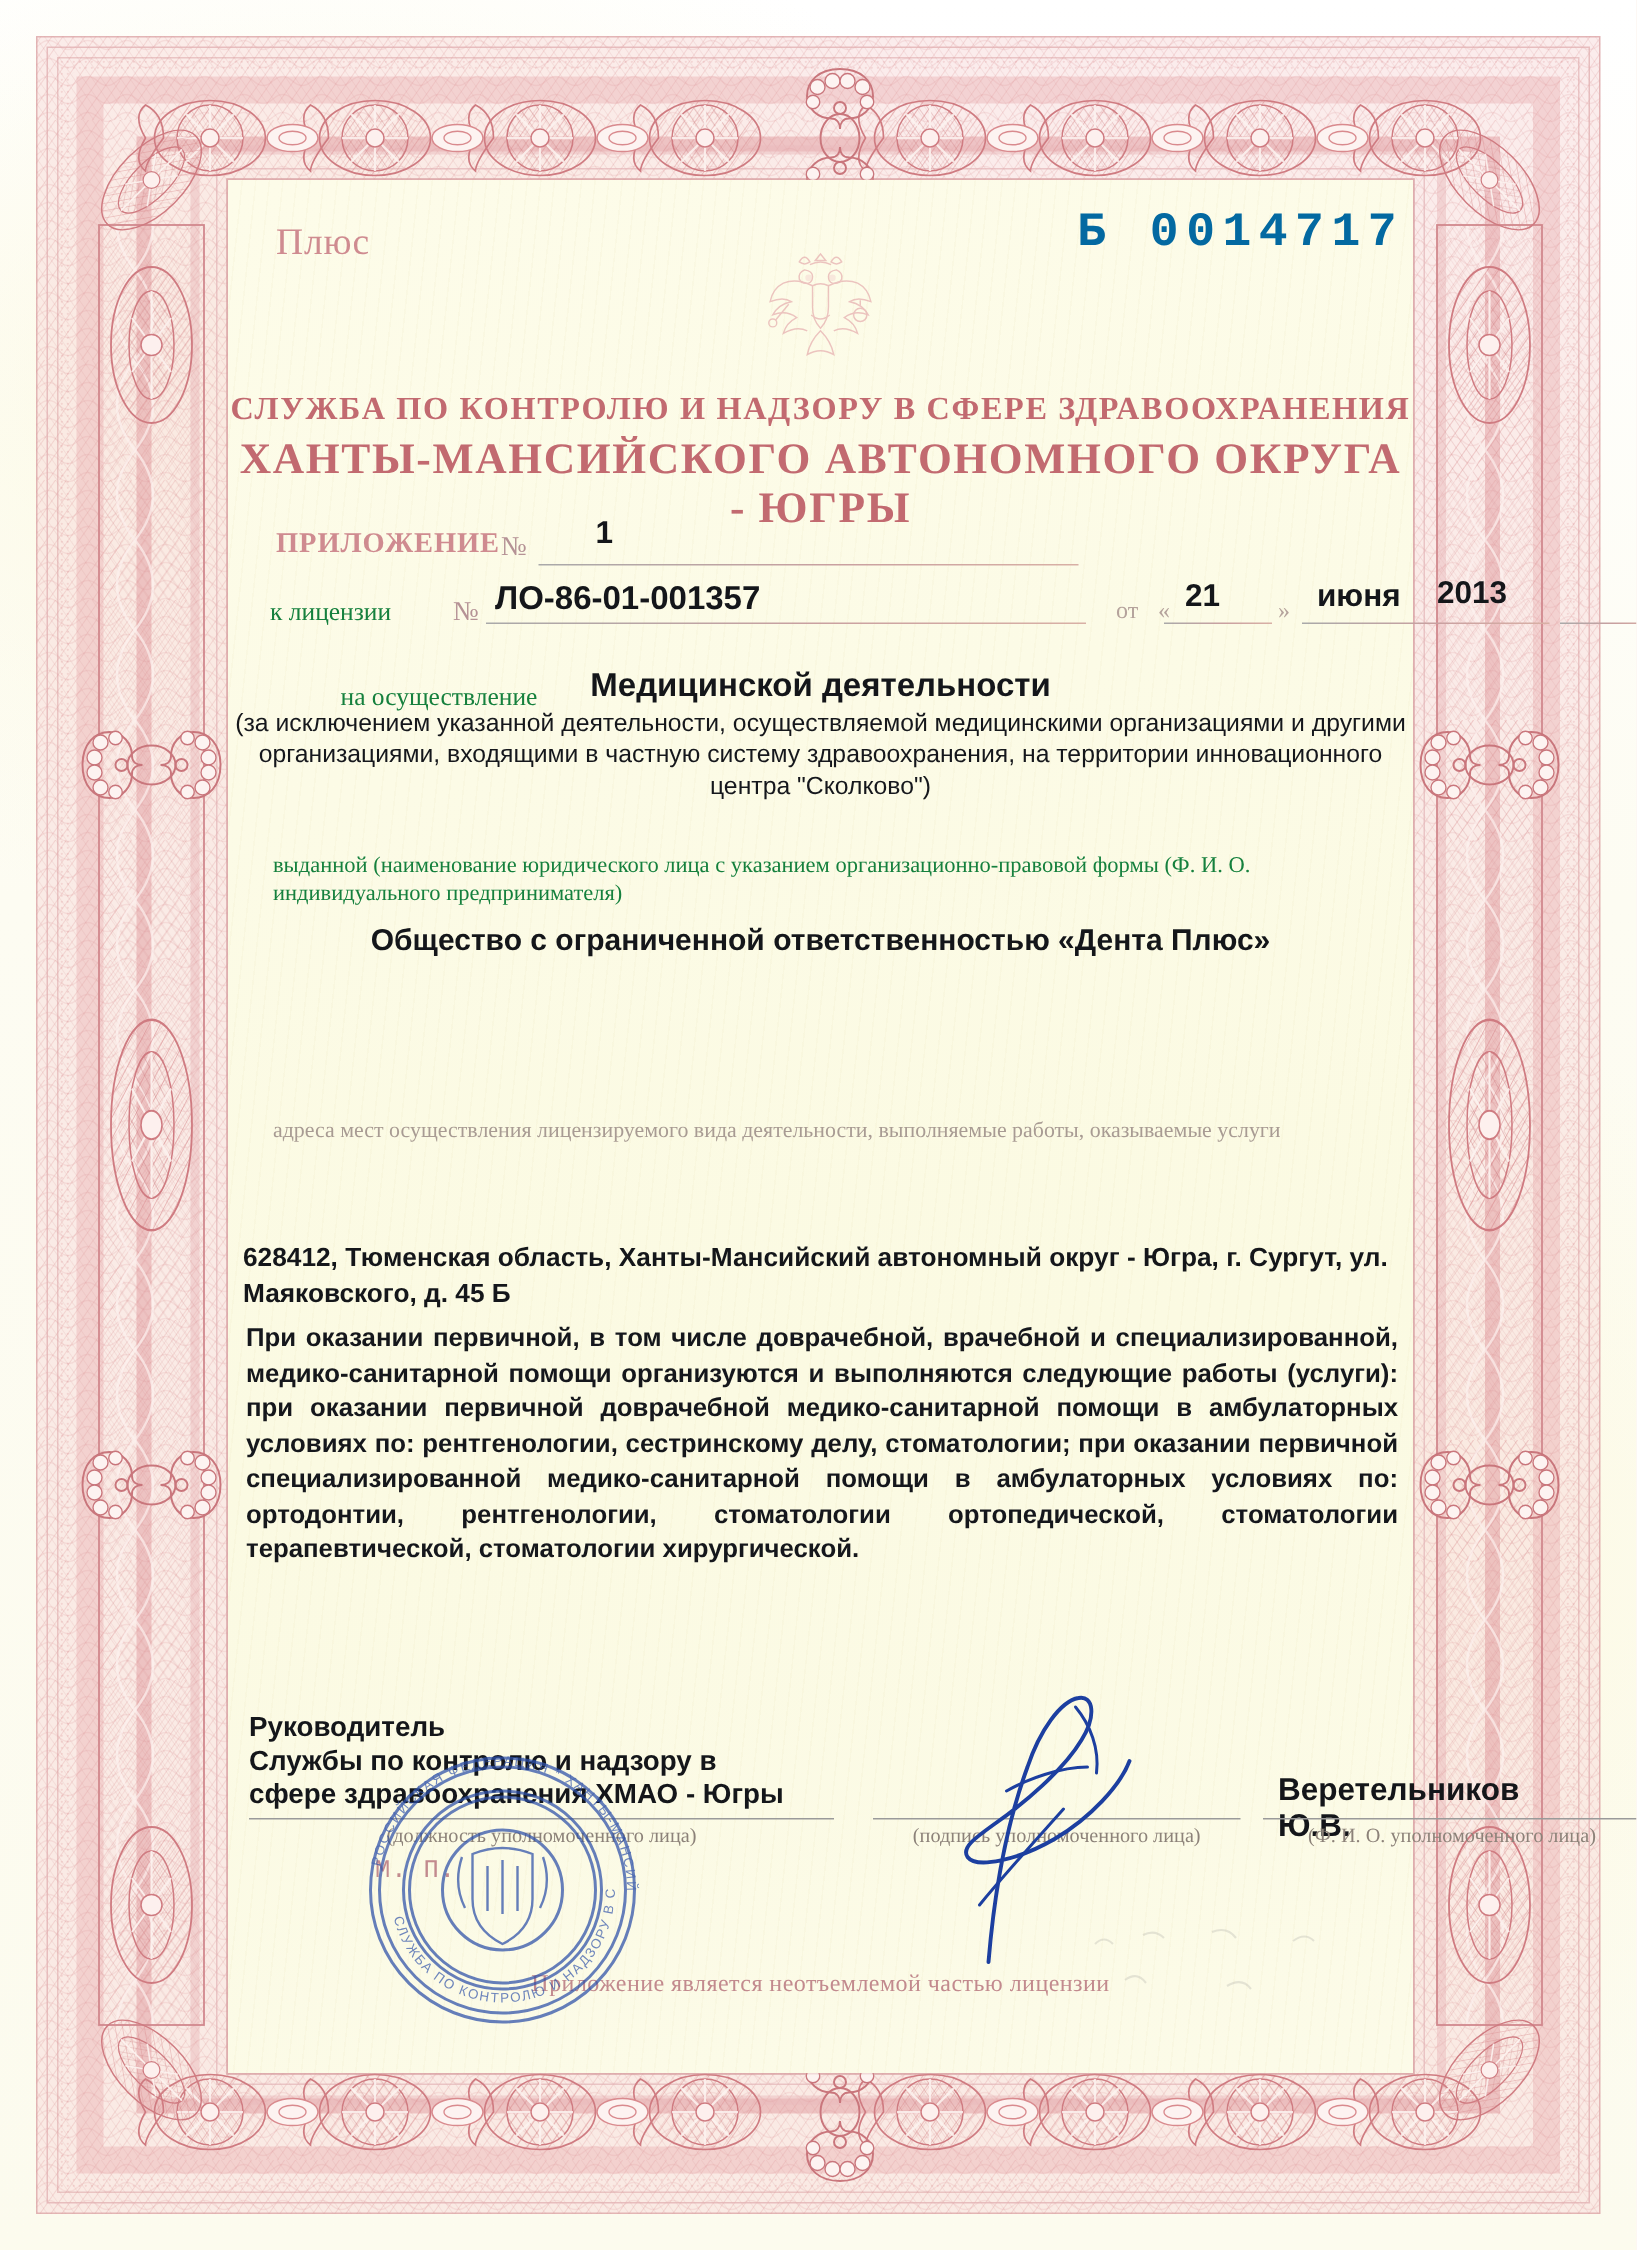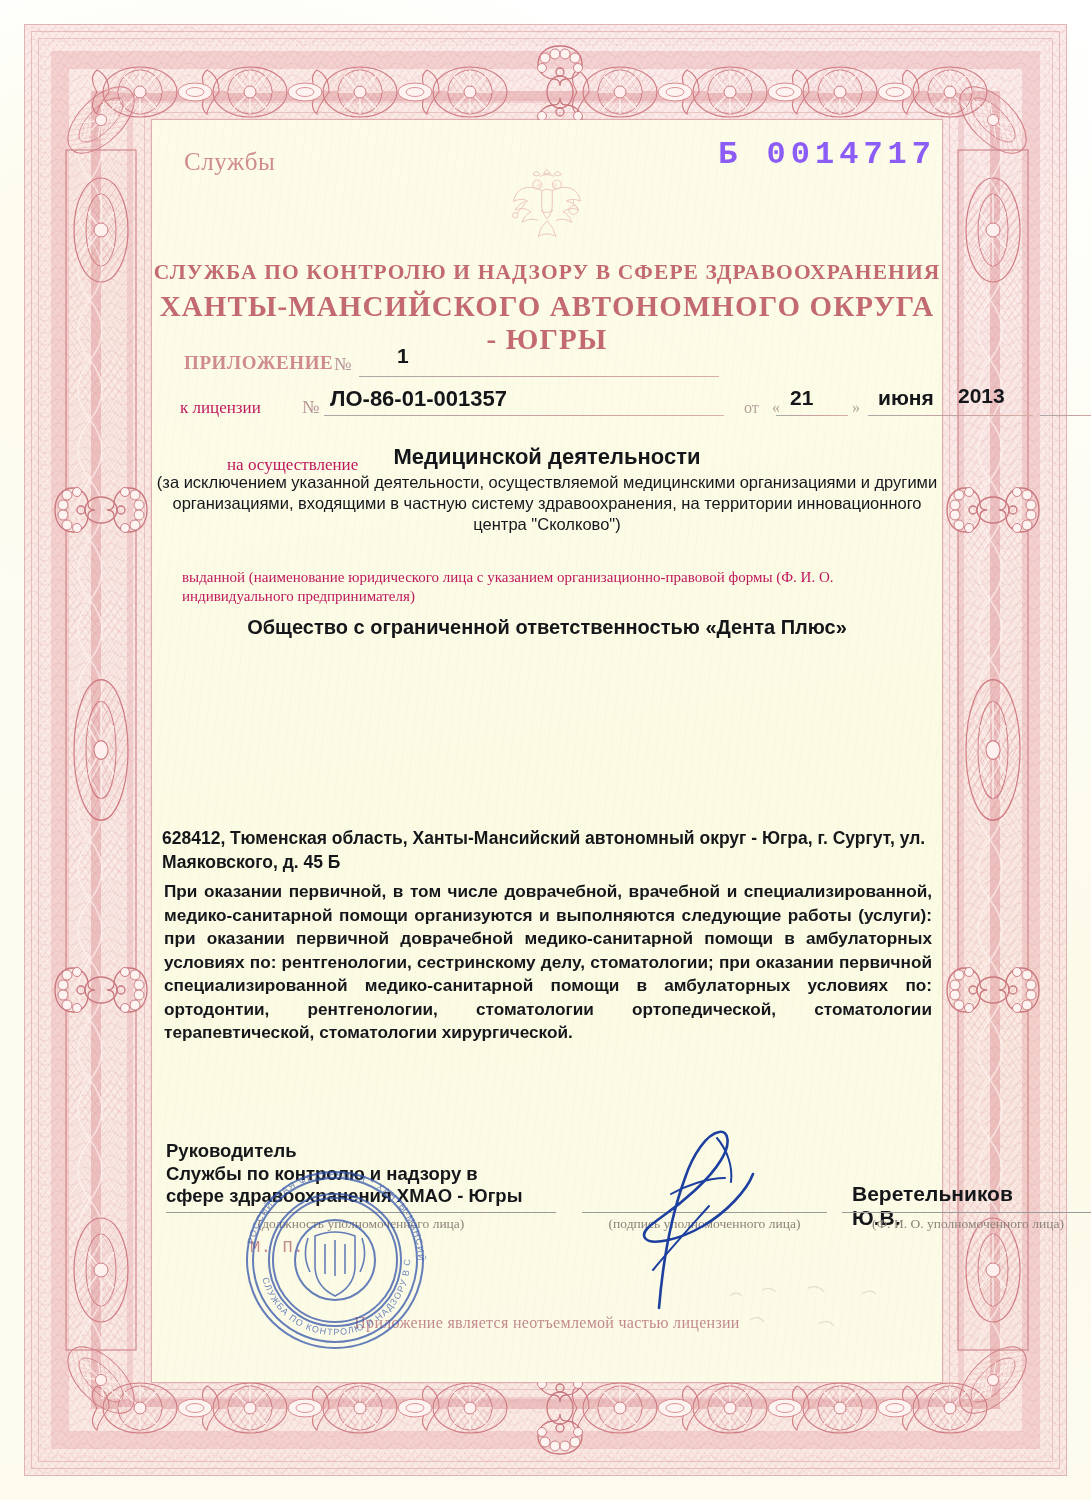--- a/index.html
+++ b/index.html
@@ -63,42 +63,42 @@
     color:#111;
   }
   .row{position:absolute;}
 
   .label-pink{
     color:#cf8b90;
     font-family:"Liberation Serif", serif;
     letter-spacing:.6px;
   }
   .label-grey{
-    color:#be185d;
+    color:#15803d;
     font-family:"Liberation Serif", serif;
   }
   .hand{
     font-family:"Liberation Sans", sans-serif;
     font-weight:bold;
     color:#14161a;
   }
   .rule{
     position:absolute;
     height:1px;
     background:linear-gradient(90deg,#a9a9a9 0%, #c9a0a0 55%, #d8b0a5 100%);
   }
   .rule-grey{
     position:absolute;height:1px;background:#9c9c9c;
   }
 
   
   #seria{ left:32px; top:28px; font-size:25px; }
   #blank-no{ right:6px; top:16px; font-size:32px;
     font-family:"Liberation Mono", monospace; font-weight:bold;
-    letter-spacing:5px; color:#8b5cf6;}
+    letter-spacing:5px; color:#0369a1;}
 
   
   #coat{
     position:absolute;left:50%;top:44px;
     transform:translateX(-50%);
     width:90px;height:76px;opacity:.62;
   }
 
   
   #title1,#title2{
@@ -389,21 +389,21 @@
       <use href="#corner-diamond" transform="translate(993,1380) rotate(45) scale(.8)"></use>
     </g>
 
     <rect x="44" y="44" width="1003" height="1412" fill="none" stroke="url(#dots)" stroke-width="9" opacity=".45"></rect>
   </svg>
 
   <div id="inner-field"></div>
 
   <div id="content">
 
-    <div class="row label-pink" id="seria">Службы</div>
+    <div class="row label-pink" id="seria">Плюс</div>
 
     <svg id="coat" viewBox="0 0 100 86">
       <g fill="none" stroke="#e2a2a6" stroke-width="1.1">
 
         <path d="M50 6 l-4 5 h8z"></path>
         <path d="M34 12 q4 -7 8 0 q-4 3 -8 0z"></path>
         <path d="M58 12 q4 -7 8 0 q-4 3 -8 0z"></path>
         <path d="M42 14 q8 -4 16 0"></path>
 
         <path d="M38 18 q-5 2 -4 7 q2 4 7 3 q3 -1 3 -5 q0 -4 -6 -5z"></path>
@@ -453,20 +453,21 @@
     <div class="row hand" id="val-year">2013</div>
     <div class="rule" id="rule-year"></div>
 
     <div class="row label-grey" id="lbl-na">на осуществление</div>
     <div class="row hand" id="val-activity">Медицинской деятельности</div>
     <div class="row" id="activity-note">(за исключением указанной деятельности, осуществляемой медицинскими организациями и другими организациями, входящими в частную систему здравоохранения, на территории инновационного центра "Сколково")</div>
 
     <div class="row label-grey" id="lbl-issued">выданной (наименование юридического лица с указанием организационно-правовой формы (Ф. И. О. индивидуального предпринимателя)</div>
     <div class="row hand" id="val-org">Общество с ограниченной ответственностью «Дента Плюс»</div>
 
+    <div class="row label-grey" id="lbl-addr">адреса мест осуществления лицензируемого вида деятельности, выполняемые работы, оказываемые услуги</div>
     <div class="row hand" id="val-addr">628412, Тюменская область, Ханты-Мансийский автономный округ - Югра, г. Сургут, ул. Маяковского, д. 45 Б</div>
 
     <div class="row" id="val-body">При оказании первичной, в том числе доврачебной, врачебной и специализированной, медико-санитарной помощи организуются и выполняются следующие работы (услуги): при оказании первичной доврачебной медико-санитарной помощи в амбулаторных условиях по: рентгенологии, сестринскому делу, стоматологии; при оказании первичной специализированной медико-санитарной помощи в амбулаторных условиях по: ортодонтии, рентгенологии, стоматологии ортопедической, стоматологии терапевтической, стоматологии хирургической.</div>
 
     <div class="row hand" id="sig-pos" style="white-space:pre-line;">Руководитель
 Службы по контролю и надзору в
 сфере здравоохранения ХМАО - Югры</div>
     <div class="rule-grey" id="rule-pos"></div>
     <div class="row label-grey" id="cap-pos">(должность уполномоченного лица)</div>
 

